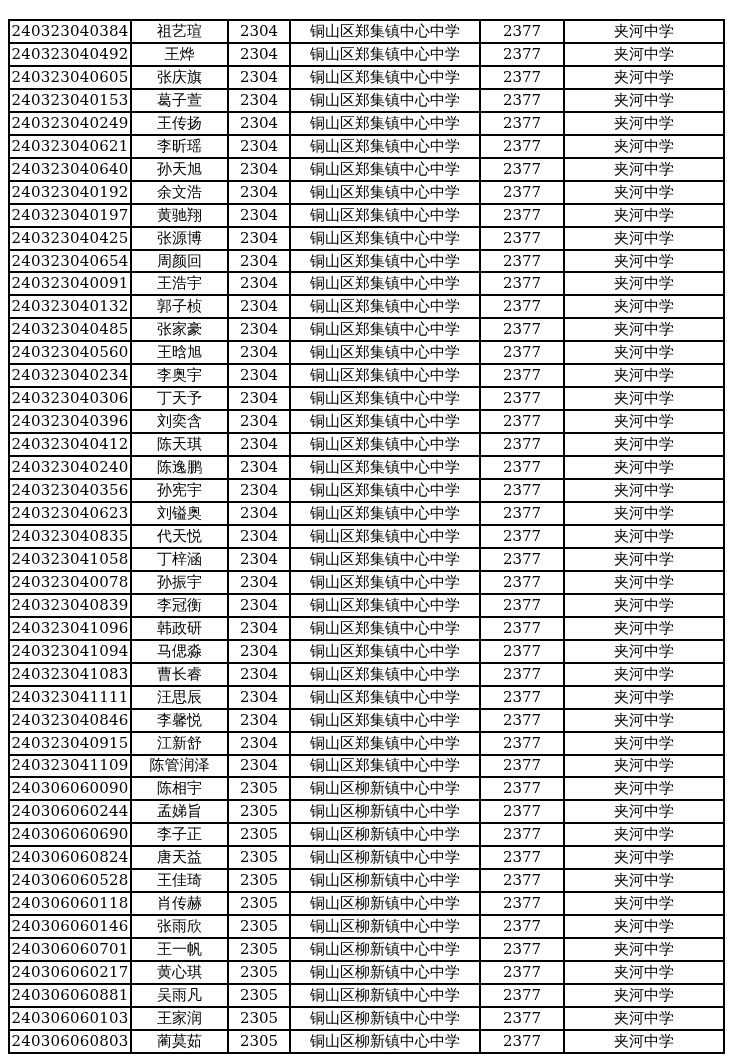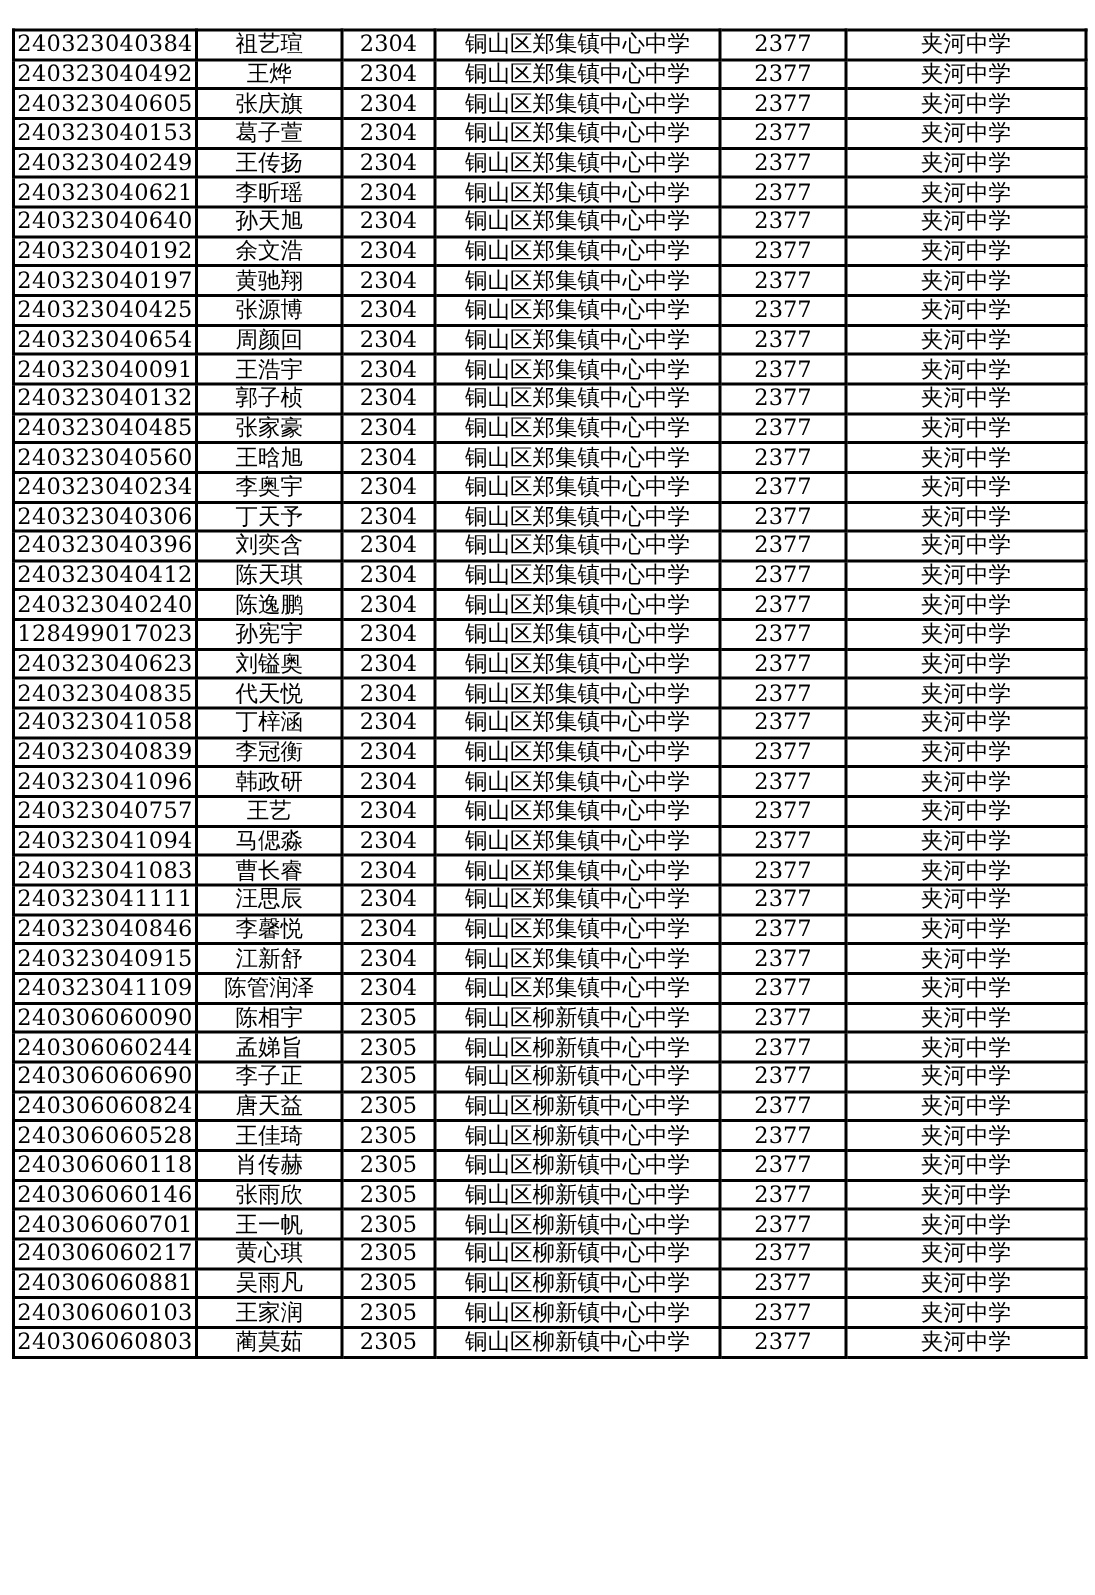--- a/index.html
+++ b/index.html
@@ -17,21 +17,21 @@
     width: 730px;
     height: 1063px;
     background: #ffffff;
     overflow: hidden;
   }
   table.roster {
     position: absolute;
     left: 8px;
     top: 19px;
     width: 715px;
-    height: 887px;
+    height: 1035px;
     border-collapse: collapse;
     table-layout: fixed;
   }
   table.roster td {
     border: 2px solid #000000;
     padding: 0;
     text-align: center;
     vertical-align: middle;
     font-size: 15px;
     color: #000000;
@@ -215,21 +215,21 @@
         </tr>
         <tr>
           <td class="cell-student-id">240323040240</td>
           <td class="cell-name">陈逸鹏</td>
           <td class="cell-school-code">2304</td>
           <td class="cell-school-name">铜山区郑集镇中心中学</td>
           <td class="cell-dest-code">2377</td>
           <td class="cell-dest-school">夹河中学</td>
         </tr>
         <tr>
-          <td class="cell-student-id">128499017023</td>
+          <td class="cell-student-id">240323040356</td>
           <td class="cell-name">孙宪宇</td>
           <td class="cell-school-code">2304</td>
           <td class="cell-school-name">铜山区郑集镇中心中学</td>
           <td class="cell-dest-code">2377</td>
           <td class="cell-dest-school">夹河中学</td>
         </tr>
         <tr>
           <td class="cell-student-id">240323040623</td>
           <td class="cell-name">刘镒奥</td>
           <td class="cell-school-code">2304</td>
@@ -247,38 +247,38 @@
         </tr>
         <tr>
           <td class="cell-student-id">240323041058</td>
           <td class="cell-name">丁梓涵</td>
           <td class="cell-school-code">2304</td>
           <td class="cell-school-name">铜山区郑集镇中心中学</td>
           <td class="cell-dest-code">2377</td>
           <td class="cell-dest-school">夹河中学</td>
         </tr>
         <tr>
+          <td class="cell-student-id">240323040078</td>
+          <td class="cell-name">孙振宇</td>
+          <td class="cell-school-code">2304</td>
+          <td class="cell-school-name">铜山区郑集镇中心中学</td>
+          <td class="cell-dest-code">2377</td>
+          <td class="cell-dest-school">夹河中学</td>
+        </tr>
+        <tr>
           <td class="cell-student-id">240323040839</td>
           <td class="cell-name">李冠衡</td>
           <td class="cell-school-code">2304</td>
           <td class="cell-school-name">铜山区郑集镇中心中学</td>
           <td class="cell-dest-code">2377</td>
           <td class="cell-dest-school">夹河中学</td>
         </tr>
         <tr>
           <td class="cell-student-id">240323041096</td>
           <td class="cell-name">韩政研</td>
-          <td class="cell-school-code">2304</td>
-          <td class="cell-school-name">铜山区郑集镇中心中学</td>
-          <td class="cell-dest-code">2377</td>
-          <td class="cell-dest-school">夹河中学</td>
-        </tr>
-        <tr>
-          <td class="cell-student-id">240323040757</td>
-          <td class="cell-name">王艺</td>
           <td class="cell-school-code">2304</td>
           <td class="cell-school-name">铜山区郑集镇中心中学</td>
           <td class="cell-dest-code">2377</td>
           <td class="cell-dest-school">夹河中学</td>
         </tr>
         <tr>
           <td class="cell-student-id">240323041094</td>
           <td class="cell-name">马偲淼</td>
           <td class="cell-school-code">2304</td>
           <td class="cell-school-name">铜山区郑集镇中心中学</td>

